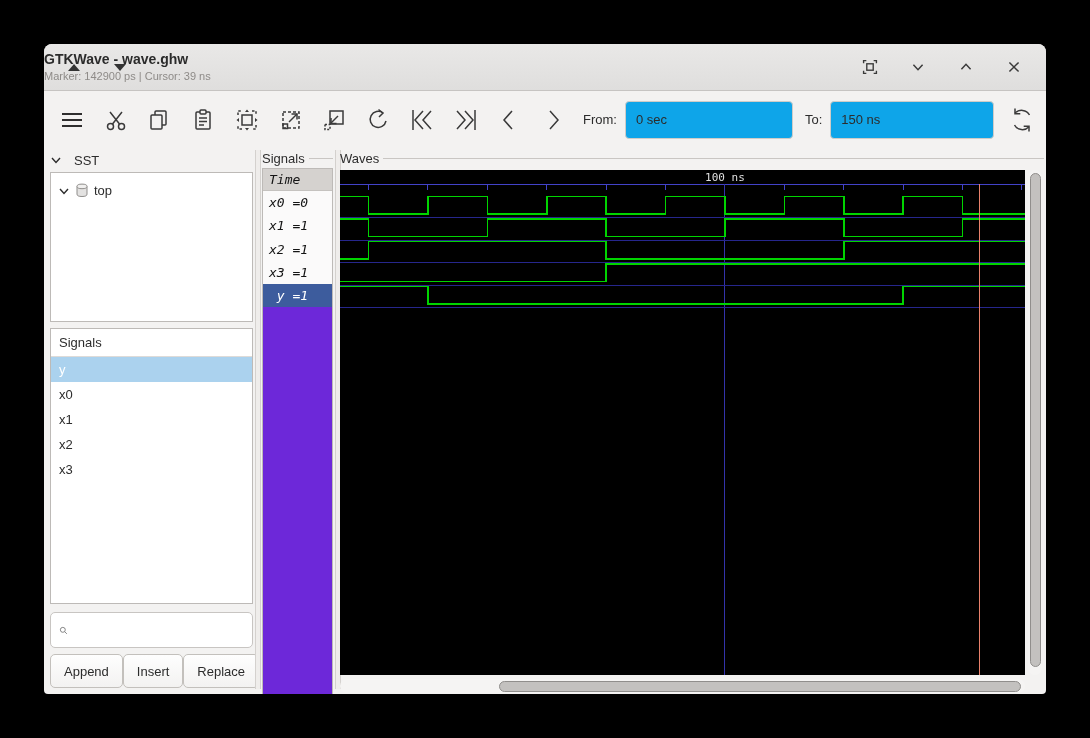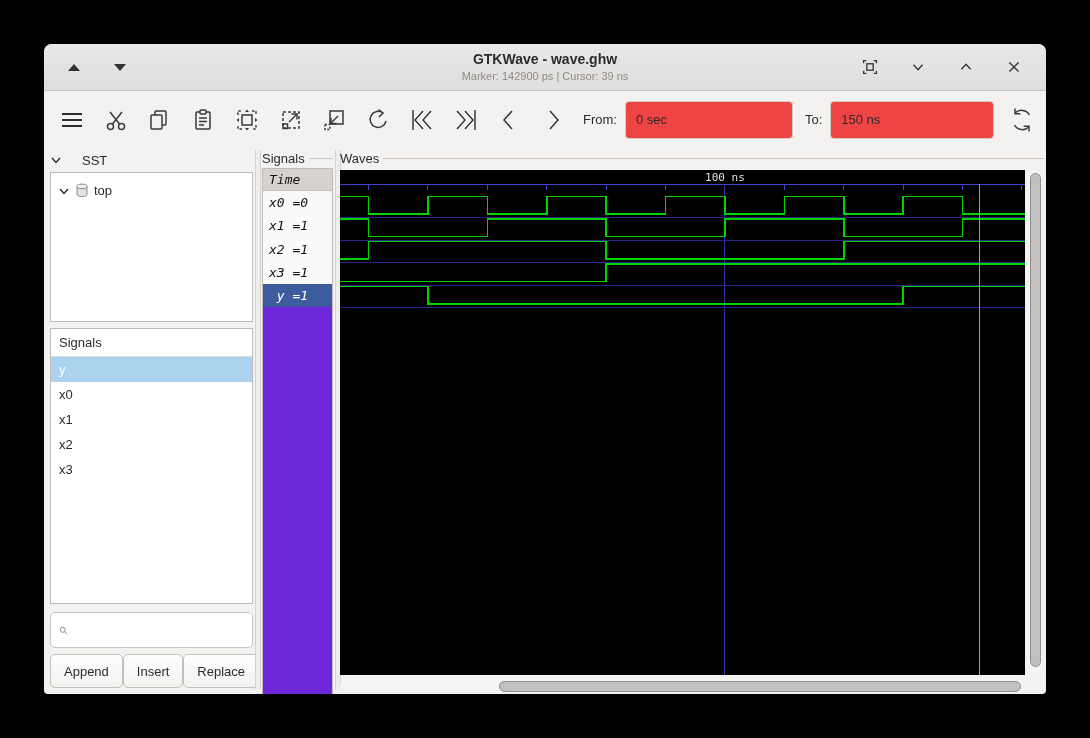--- a/index.html
+++ b/index.html
@@ -5,40 +5,40 @@
   html,body{margin:0;padding:0;}
   body{width:1090px;height:738px;background:#000;position:relative;overflow:hidden;
        font-family:"Liberation Sans",sans-serif;-webkit-font-smoothing:antialiased;}
   .window{position:absolute;left:44px;top:44px;width:1002px;height:650px;background:#f3f2f1;
           border-radius:8px 8px 4px 4px;overflow:hidden;}
   
   .titlebar{height:46px;background:linear-gradient(#e9e8e7,#dfdedd);border-bottom:1px solid #c6c4c2;position:relative;}
   .tb-left{position:absolute;left:18px;top:0;height:100%;display:flex;align-items:center;gap:22px;}
   .tri-up{width:0;height:0;border-left:6px solid transparent;border-right:6px solid transparent;border-bottom:7px solid #333;}
   .tri-down{width:0;height:0;border-left:6px solid transparent;border-right:6px solid transparent;border-top:7px solid #333;}
-  .tb-center{position:absolute;left:0;right:0;top:7px;text-align:center;pointer-events:none;}
+  .tb-center{position:absolute;left:0;right:0;top:7px;pointer-events:none;}
   .wtitle{font-size:14px;font-weight:bold;color:#2b2b2b;}
   .wsub{font-size:11px;color:#8e8b88;margin-top:3px;}
   .tb-right{position:absolute;right:20px;top:0;height:100%;display:flex;align-items:center;gap:24px;}
   .wcbtn{background:none;border:none;padding:0;width:24px;height:24px;display:flex;align-items:center;justify-content:center;}
   
   .toolbar{height:57px;display:flex;align-items:center;padding-left:8px;}
   .tbtn{width:40px;height:40px;background:none;border:none;padding:0;margin-right:4px;
         display:flex;align-items:center;justify-content:center;}
   .ticon{stroke:#3a3a3a;fill:none;stroke-width:1.5;}
   .tlabel{font-size:13px;color:#2c2c2c;margin-left:6px;}
-  .tinput{height:36px;border:1px solid #cfccc8;border-radius:4px;background:#ef4444;font-size:13px;
+  .tinput{height:36px;border:1px solid #cfccc8;border-radius:4px;background:#0ea5e9;font-size:13px;
           color:#2c2c2c;padding:0 0 0 10px;margin-left:8px;font-family:"Liberation Sans",sans-serif;}
   
   .main{position:absolute;top:104px;left:0;right:0;bottom:0;}
   .frame-head{display:flex;align-items:center;height:16px;font-size:13px;color:#2c2c2c;}
   .frame-line{flex:1;height:1px;background:#c9c6c3;margin-left:4px;}
   
   .left-col{position:absolute;left:6px;top:2px;width:203px;bottom:5px;}
-  .sst-head{display:flex;align-items:center;gap:20px;height:20px;font-size:13px;color:#2c2c2c;}
+  .sst-head{display:flex;align-items:center;gap:12px;height:20px;font-size:13px;color:#2c2c2c;}
   .tree-box{margin-top:2px;height:150px;background:#fff;border:1px solid #bdbab7;box-sizing:border-box;}
   .tree-row{height:35px;display:flex;align-items:center;gap:5px;font-size:13px;color:#2c2c2c;padding-left:7px;}
   .tree-row.selected{background:#3694e4;color:#fff;padding-left:14px;}
   .dotline{width:9px;height:11px;border-left:1px dotted #d7ecfb;border-bottom:1px dotted #d7ecfb;margin-top:-9px;}
   .sig-panel{margin-top:6px;height:276px;background:#fff;border:1px solid #bdbab7;box-sizing:border-box;}
   .sig-head{height:27px;line-height:27px;padding-left:8px;font-size:13px;color:#2c2c2c;border-bottom:1px solid #dedbd8;}
   .sig-row{height:25px;line-height:25px;padding-left:8px;font-size:13px;color:#2c2c2c;}
   .sig-row.selected{background:#abd2ee;color:#fff;}
   .search-box{margin-top:8px;height:36px;background:#fff;border:1px solid #c8c5c2;border-radius:5px;
               box-sizing:border-box;display:flex;align-items:center;padding-left:8px;}

